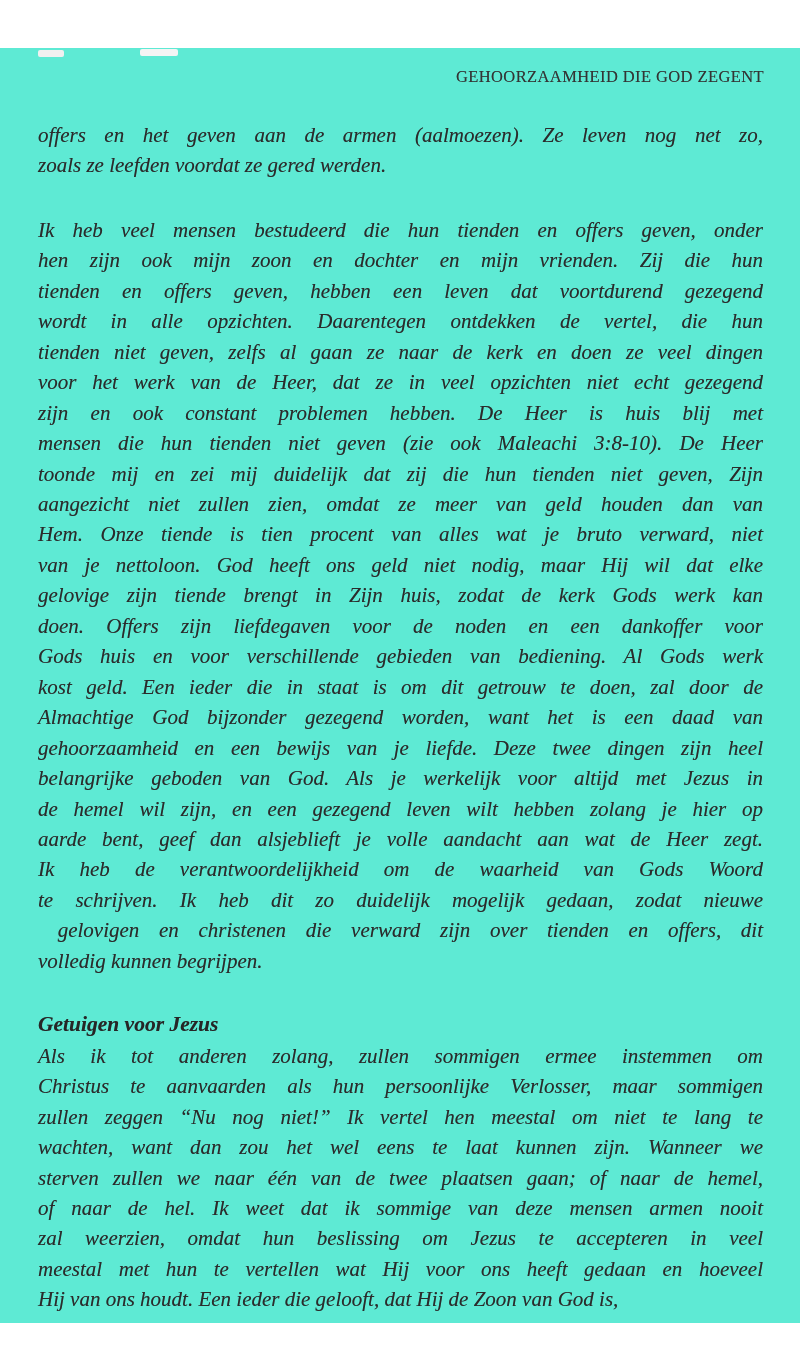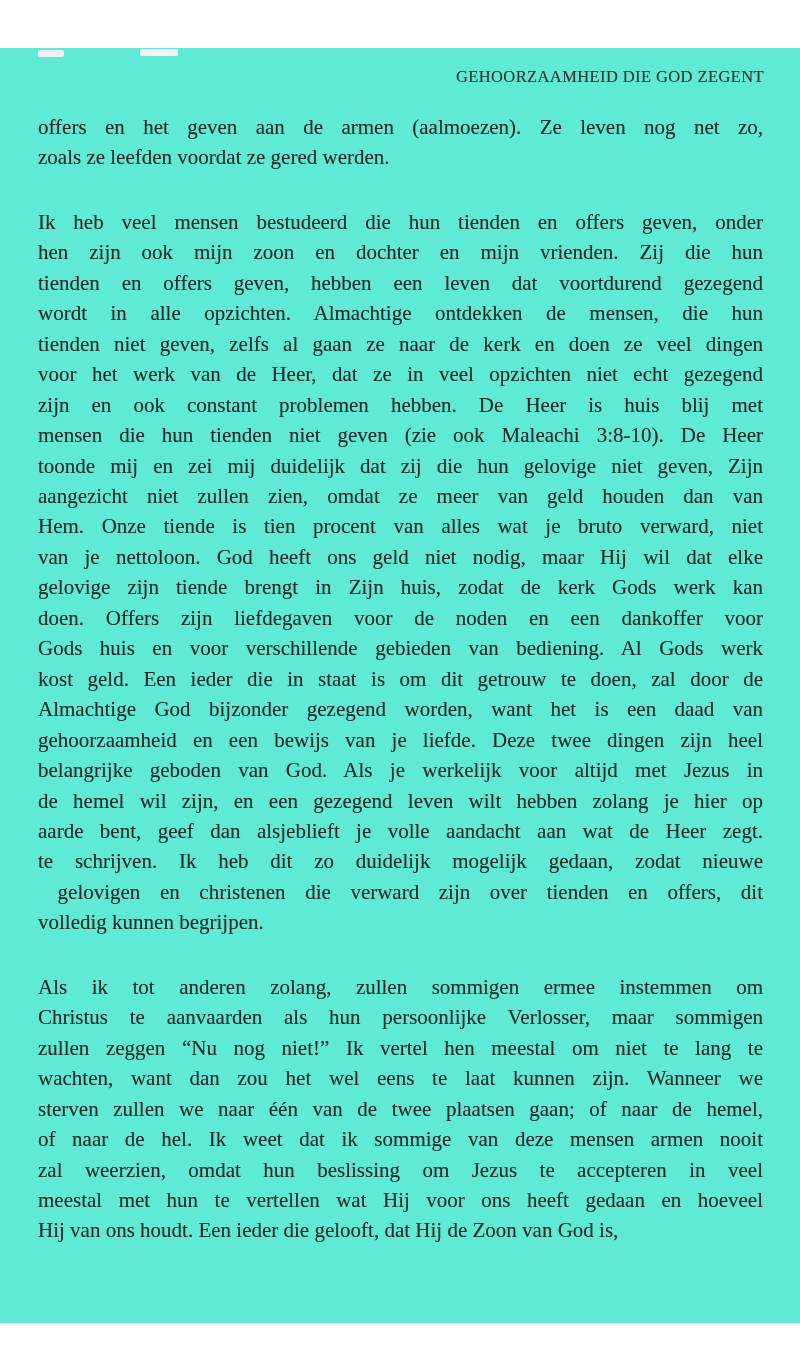--- a/index.html
+++ b/index.html
@@ -33,25 +33,26 @@
     font-size: 16.5px;
     letter-spacing: 0.4px;
     color: #343434;
     text-shadow: 0 0 0.5px rgba(40,40,40,0.45);
     white-space: nowrap;
   }
 
   .body-col {
     position: absolute;
     left: 38px;
-    top: 64px;
+    top: 72px;
     width: 725px;
     font-size: 21px;
     line-height: 30.45px;
     text-shadow: 0 0 0.5px rgba(40,40,40,0.4);
+    font-style: italic;
   }
 
   .paragraph { margin: 0; }
   .paragraph + .paragraph { margin-top: 34px; }
 
   .line {
     text-align: justify;
     text-align-last: justify;
     white-space: pre-wrap;
   }
@@ -87,42 +88,44 @@
 
   <main class="body-col">
       <div class="paragraph">
         <div class="line">offers en het geven aan de armen (aalmoezen). Ze leven nog net zo,</div>
         <div class="line last">zoals ze leefden voordat ze gered werden.</div>
       </div>
       <div class="paragraph">
         <div class="line">Ik heb veel mensen bestudeerd die hun tienden en offers geven, onder</div>
         <div class="line">hen zijn ook mijn zoon en dochter en mijn vrienden. Zij die hun</div>
         <div class="line">tienden en offers geven, hebben een leven dat voortdurend gezegend</div>
-        <div class="line">wordt in alle opzichten. Almachtige ontdekken de mensen, die hun</div>
+        <div class="line">wordt in alle opzichten. Daarentegen ontdekken de vertel, die hun</div>
         <div class="line">tienden niet geven, zelfs al gaan ze naar de kerk en doen ze veel dingen</div>
         <div class="line">voor het werk van de Heer, dat ze in veel opzichten niet echt gezegend</div>
         <div class="line">zijn en ook constant problemen hebben. De Heer is huis blij met</div>
         <div class="line">mensen die hun tienden niet geven (zie ook Maleachi 3:8-10). De Heer</div>
-        <div class="line">toonde mij en zei mij duidelijk dat zij die hun gelovige niet geven, Zijn</div>
+        <div class="line">toonde mij en zei mij duidelijk dat zij die hun tienden niet geven, Zijn</div>
         <div class="line">aangezicht niet zullen zien, omdat ze meer van geld houden dan van</div>
         <div class="line">Hem. Onze tiende is tien procent van alles wat je bruto verward, niet</div>
         <div class="line">van je nettoloon. God heeft ons geld niet nodig, maar Hij wil dat elke</div>
         <div class="line">gelovige zijn tiende brengt in Zijn huis, zodat de kerk Gods werk kan</div>
         <div class="line">doen. Offers zijn liefdegaven voor de noden en een dankoffer voor</div>
         <div class="line">Gods huis en voor verschillende gebieden van bediening. Al Gods werk</div>
         <div class="line">kost geld. Een ieder die in staat is om dit getrouw te doen, zal door de</div>
         <div class="line">Almachtige God bijzonder gezegend worden, want het is een daad van</div>
         <div class="line">gehoorzaamheid en een bewijs van je liefde. Deze twee dingen zijn heel</div>
         <div class="line">belangrijke geboden van God. Als je werkelijk voor altijd met Jezus in</div>
         <div class="line">de hemel wil zijn, en een gezegend leven wilt hebben zolang je hier op</div>
         <div class="line">aarde bent, geef dan alsjeblieft je volle aandacht aan wat de Heer zegt.</div>
+        <div class="line">Ik heb de verantwoordelijkheid om de waarheid van Gods Woord</div>
         <div class="line">te schrijven. Ik heb dit zo duidelijk mogelijk gedaan, zodat nieuwe</div>
         <div class="line"> gelovigen en christenen die verward zijn over tienden en offers, dit</div>
         <div class="line last">volledig kunnen begrijpen.</div>
       </div>
+      <h2 class="section-heading">Getuigen voor Jezus</h2>
       <div class="paragraph">
         <div class="line">Als ik tot anderen zolang, zullen sommigen ermee instemmen om</div>
         <div class="line">Christus te aanvaarden als hun persoonlijke Verlosser, maar sommigen</div>
         <div class="line">zullen zeggen “Nu nog niet!” Ik vertel hen meestal om niet te lang te</div>
         <div class="line">wachten, want dan zou het wel eens te laat kunnen zijn. Wanneer we</div>
         <div class="line">sterven zullen we naar één van de twee plaatsen gaan; of naar de hemel,</div>
         <div class="line">of naar de hel. Ik weet dat ik sommige van deze mensen armen nooit</div>
         <div class="line">zal weerzien, omdat hun beslissing om Jezus te accepteren in veel</div>
         <div class="line">meestal met hun te vertellen wat Hij voor ons heeft gedaan en hoeveel</div>
         <div class="line last">Hij van ons houdt. Een ieder die gelooft, dat Hij de Zoon van God is,</div>

